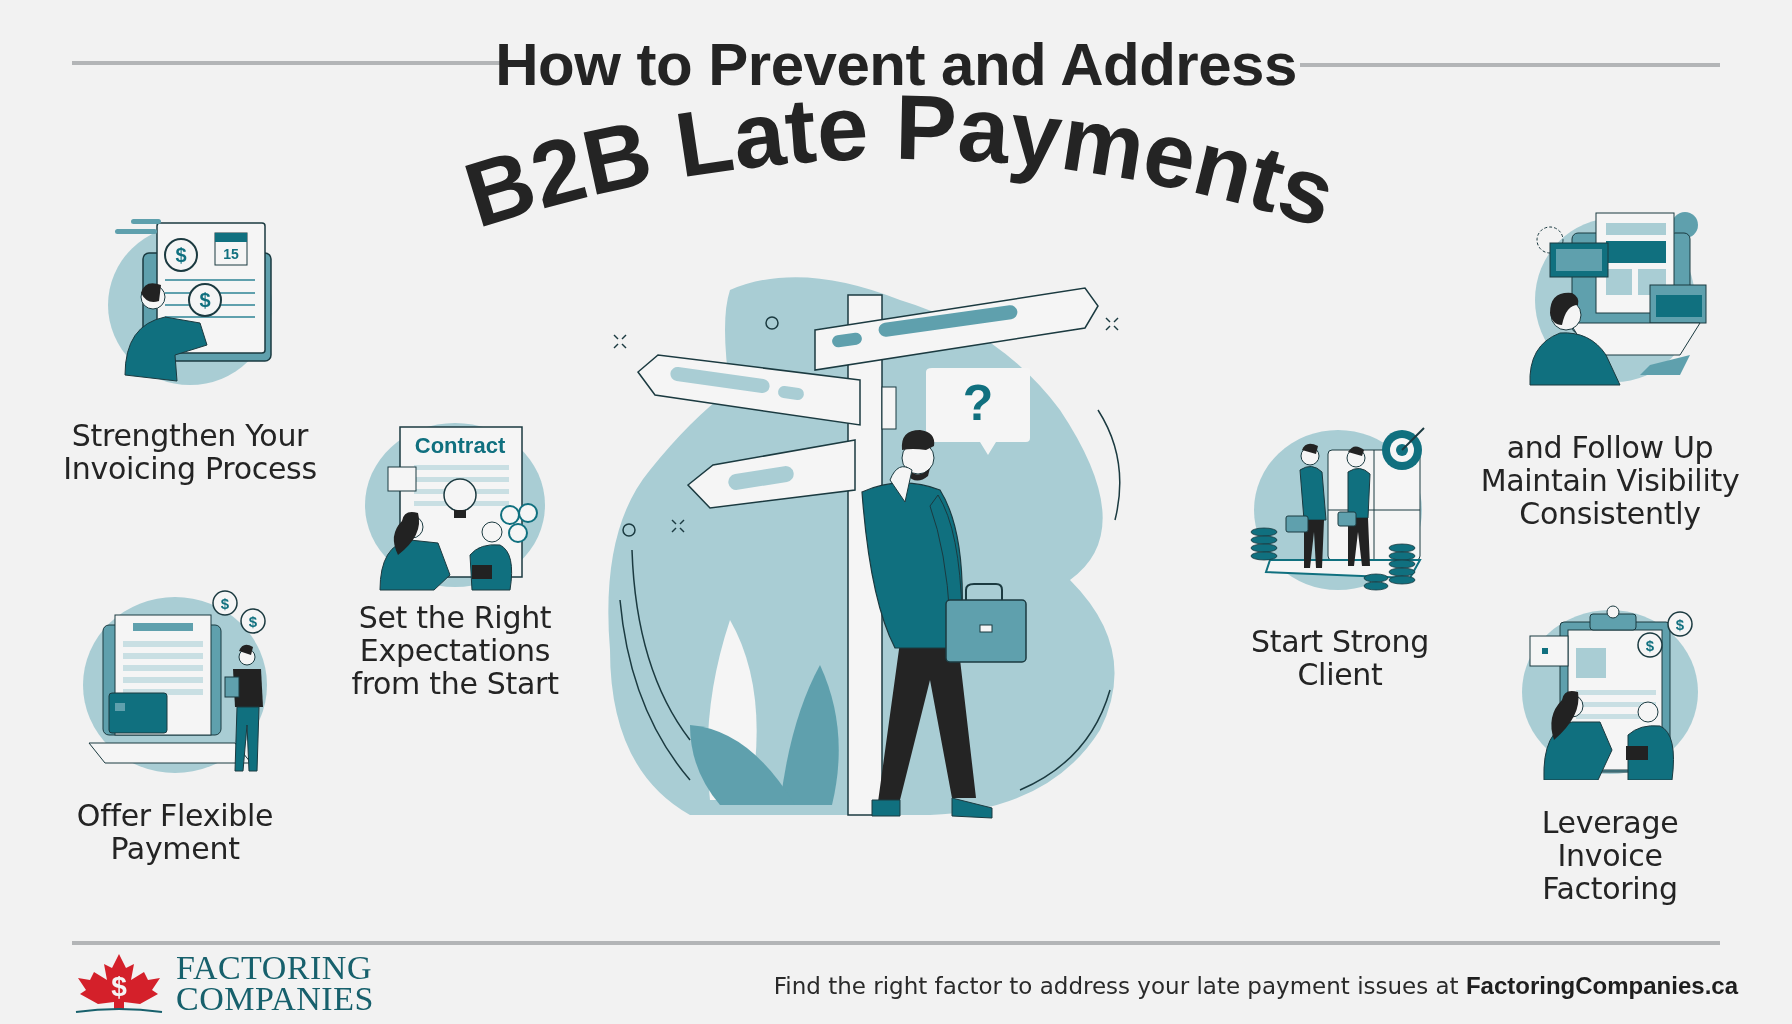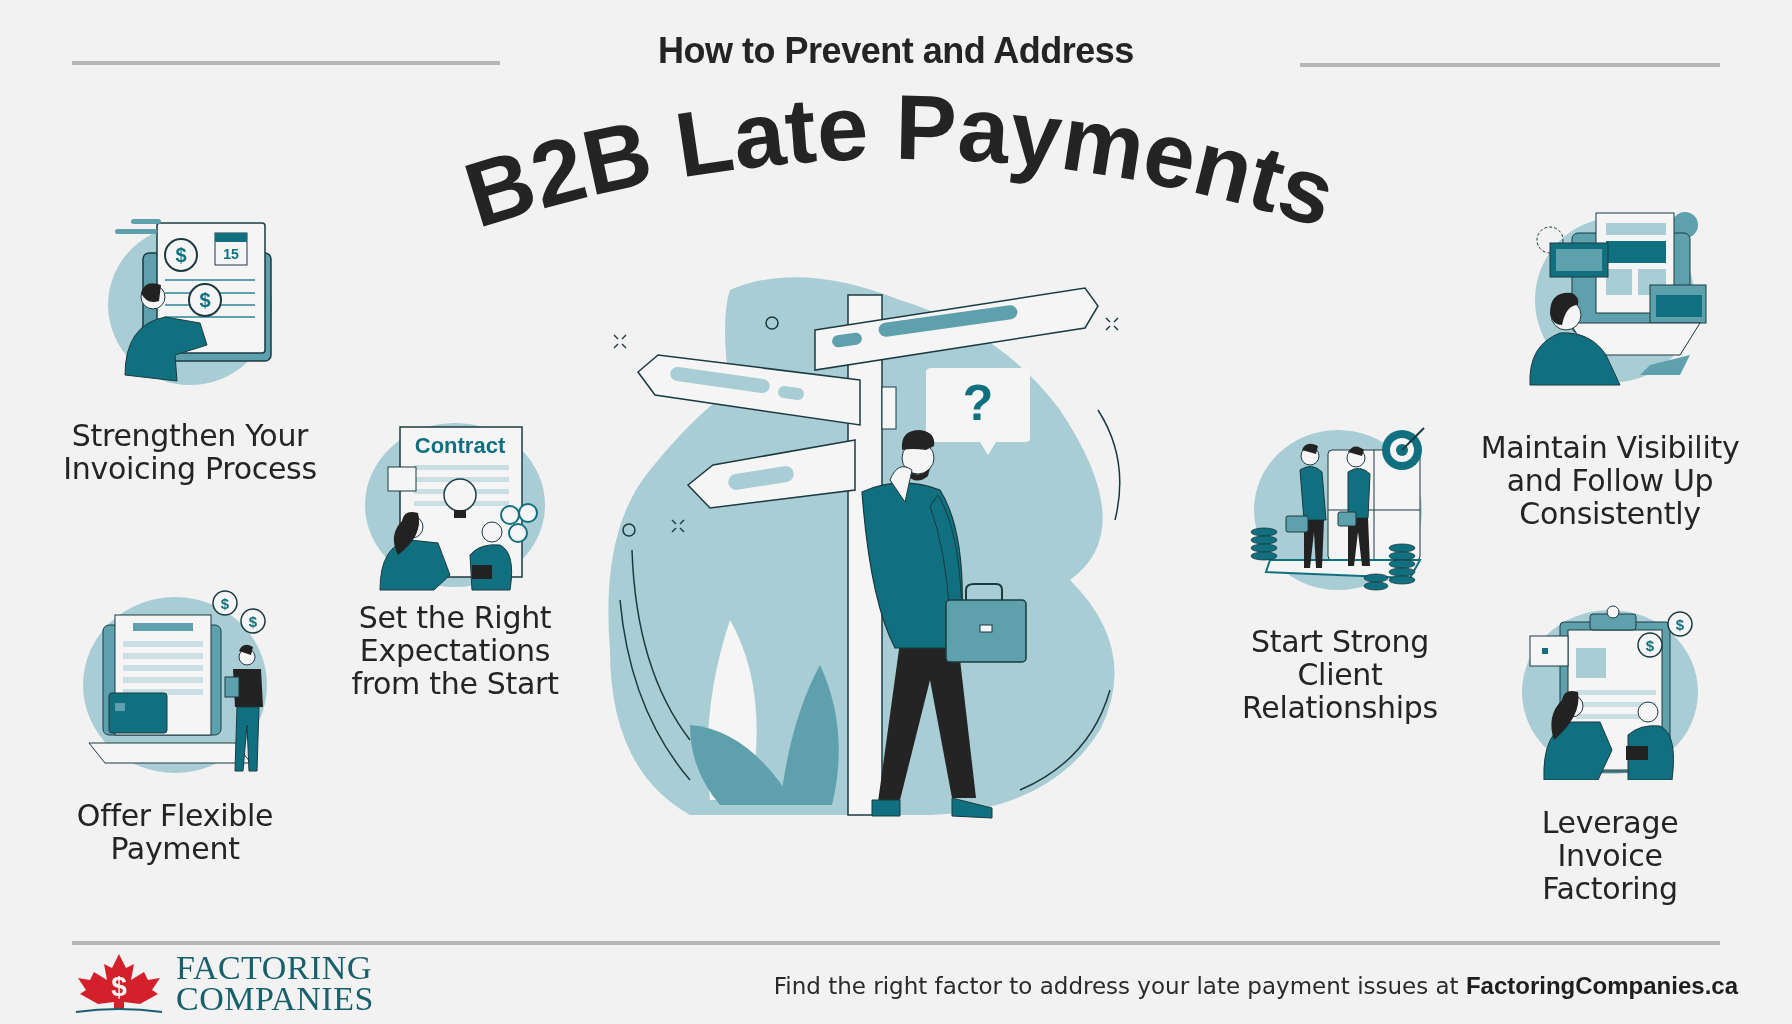--- a/index.html
+++ b/index.html
@@ -7,21 +7,21 @@
   body { position: relative; font-family: "Liberation Sans", sans-serif; color: #242424; }
 
   .hr { position: absolute; height: 4px; background: #b3b5b7; }
   #hdr-line-left  { left: 72px;  top: 61px; width: 428px; }
   #hdr-line-right { left: 1300px; top: 63px; width: 420px; }
   #footer-line    { left: 72px;  top: 941px; width: 1648px; height: 4px; }
 
   .kicker {
     position: absolute; left: 0; right: 0; top: 30px; text-align: center;
     font-family: "Liberation Sans", sans-serif; font-weight: 700;
-    font-size: 36px; letter-spacing: -0.5px; color: #242424;
+    font-size: 60px; letter-spacing: -0.5px; color: #242424;
   }
   .title-arc { position: absolute; left: 420px; top: 90px; width: 960px; height: 150px; }
   .title-arc text { font-family: "Liberation Sans", sans-serif; font-weight: 700; font-size: 92px; fill: #242424; }
 
   .card { position: absolute; text-align: center; }
   .card .label {
     font-family: "DejaVu Sans", sans-serif; font-size: 30px; line-height: 33px;
     color: #242424; font-weight: 400; letter-spacing: -0.3px;
   }
   .card .label span { display: block; white-space: nowrap; }
@@ -224,21 +224,20 @@
       <ellipse cx="152" cy="144" rx="13" ry="4"></ellipse>
         <ellipse cx="152" cy="152" rx="13" ry="4"></ellipse>
       <ellipse cx="152" cy="160" rx="13" ry="4"></ellipse>
         <ellipse cx="126" cy="158" rx="12" ry="4"></ellipse>
       <ellipse cx="126" cy="166" rx="12" ry="4"></ellipse>
     </g>
   </svg>
   <div class="label" style="margin-top:30px;">
     <span>Start Strong</span>
       <span>Client</span>
-      <span>Relationships</span>
   </div>
 </div>
 
 <div class="card" style="left:1460px; top:205px; width:300px;">
   <svg width="200" height="190" viewBox="0 0 200 190">
     <ellipse cx="105" cy="95" rx="80" ry="82" fill="#a9cdd4"></ellipse>
     <circle cx="175" cy="20" r="13" fill="#5fa0ad"></circle>
     <circle cx="40" cy="35" r="13" fill="none" stroke="#1b3a40" stroke-dasharray="3 2"></circle>
     <rect x="62" y="28" width="118" height="100" rx="6" fill="#5fa0ad" stroke="#1b3a40"></rect>
     <rect x="86" y="8" width="78" height="100" fill="#f5f5f5" stroke="#1b3a40"></rect>
@@ -250,22 +249,22 @@
     <rect x="46" y="44" width="46" height="22" fill="#5fa0ad"></rect>
     <rect x="140" y="80" width="56" height="38" fill="#5fa0ad" stroke="#1b3a40"></rect>
     <rect x="146" y="90" width="46" height="22" fill="#10707f"></rect>
     <path d="M60 118 L190 118 L170 150 L80 150 Z" fill="#f5f5f5" stroke="#1b3a40"></path>
     <path d="M140 160 L180 150 L170 170 L130 170 Z" fill="#5fa0ad"></path>
     <path d="M20 180 Q18 140 50 128 Q80 126 96 150 L110 180 Z" fill="#10707f" stroke="#1b3a40"></path>
     <circle cx="56" cy="110" r="15" fill="#f5f5f5" stroke="#1b3a40"></circle>
     <path d="M40 108 Q40 86 62 88 Q70 92 68 100 Q56 100 52 120 Q42 120 40 108Z" fill="#222"></path>
   </svg>
   <div class="label" style="margin-top:36px;">
-    <span>Maintain Visibility</span>
-      <span>and Follow Up</span>
+    <span>and Follow Up</span>
+      <span>Maintain Visibility</span>
       <span>Consistently</span>
   </div>
 </div>
 
 <div class="card" style="left:1490px; top:600px; width:240px;">
   <svg width="180" height="180" viewBox="0 0 180 180">
     <ellipse cx="90" cy="92" rx="88" ry="82" fill="#a9cdd4"></ellipse>
     <rect x="40" y="22" width="110" height="150" rx="4" fill="#5fa0ad" stroke="#1b3a40"></rect>
     <rect x="48" y="30" width="94" height="140" fill="#f5f5f5" stroke="#1b3a40"></rect>
     <rect x="70" y="14" width="46" height="16" rx="3" fill="#5fa0ad" stroke="#1b3a40"></rect>

